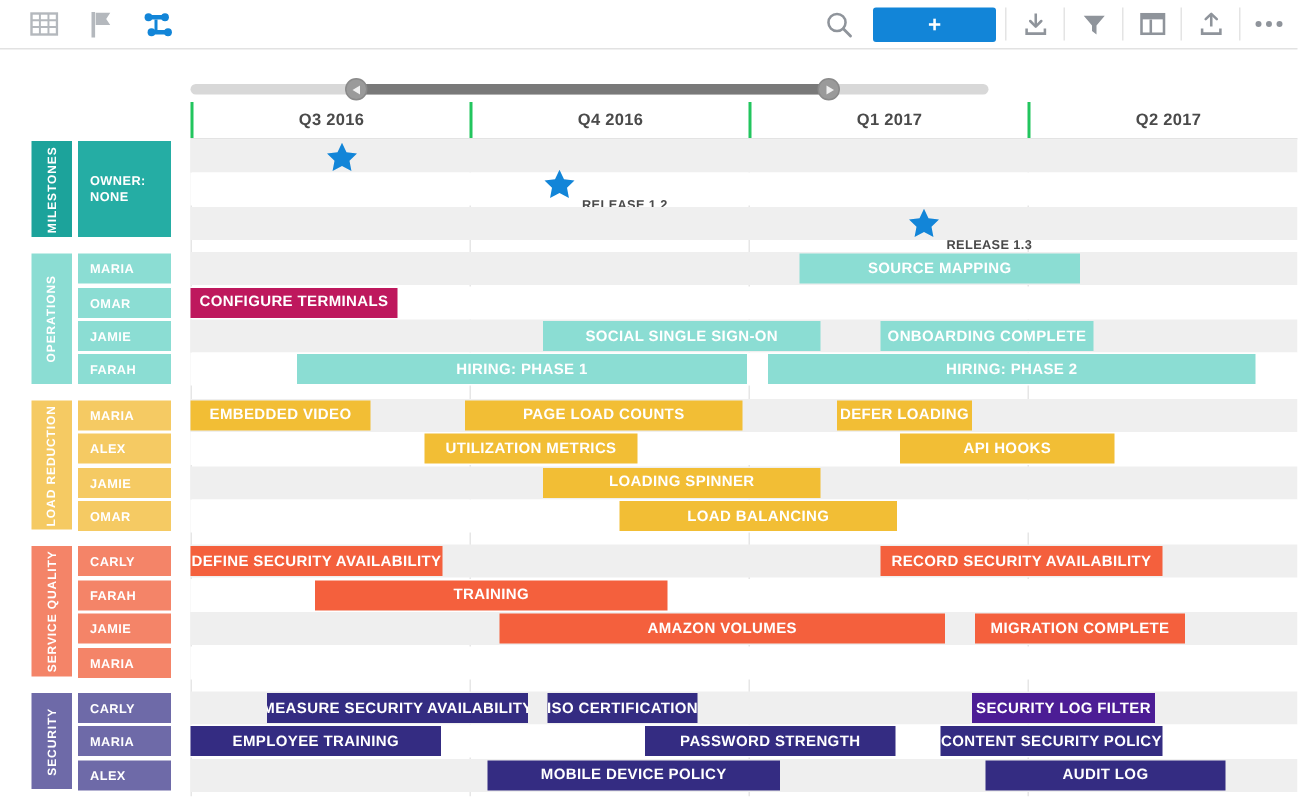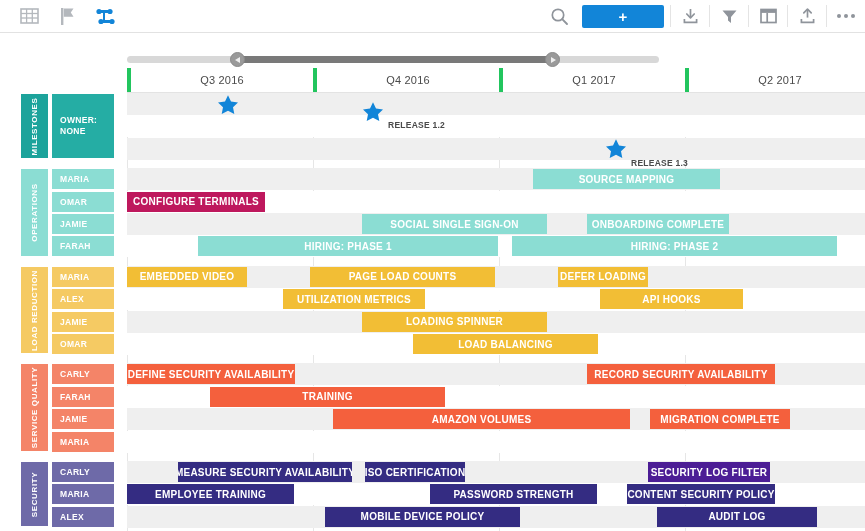--- a/index.html
+++ b/index.html
@@ -66,23 +66,23 @@
 
   
   .qheader {
     position: absolute; left: 127px; top: 68px;
     width: 738px; height: 25px;
     border-bottom: 1px solid #e3e3e3;
   }
   .qcell {
     position: absolute; top: 0; height: 24px; width: 186px;
     display: flex; align-items: center; justify-content: center;
-    font-size: 11px; font-weight: normal; color: #4a4a4a;
+    font-size: 11px; font-weight: bold; color: #4a4a4a;
     letter-spacing: .2px;
-    border-left: 4px solid #22c55e;
+    border-left: 2px solid #22c55e;
   }
 
   
   .grid {
     position: absolute; left: 0; top: 93px;
     width: 865px; height: 438px;
     overflow: hidden;
   }
   .vline {
     position: absolute; top: 0; width: 1px; height: 438px;
@@ -239,21 +239,21 @@
     <div class="vline" style="left: 499px;"></div>
     <div class="vline" style="left: 685px;"></div>
     <div class="rowband band-shade" style="top: 0px;"></div>
     <div class="ms" style="left: 217px; top: 0px;">
       <svg width="22" height="21" viewBox="0 0 22 21">
         <path d="M11 1.2 L14 7.5 L21 8.4 L16 13.2 L17.3 20 L11 16.7 L4.7 20 L6 13.2 L1 8.4 L8 7.5 Z" fill="#1285D8"></path>
       </svg>
       <span class="ms-label">RELEASE 1.1</span>
     </div>
     <div class="rowband band-plain" style="top: 22.4px;"></div>
-    <div class="ms" style="left: 362px; top: 7px; text-align: right;">
+    <div class="ms" style="left: 362px; top: 18px; text-align: right;">
       <svg width="22" height="21" viewBox="0 0 22 21">
         <path d="M11 1.2 L14 7.5 L21 8.4 L16 13.2 L17.3 20 L11 16.7 L4.7 20 L6 13.2 L1 8.4 L8 7.5 Z" fill="#1285D8"></path>
       </svg>
       <span class="ms-label">RELEASE 1.2</span>
     </div>
     <div class="rowband band-shade" style="top: 44.8px;"></div>
     <div class="ms" style="left: 605px; top: 44.8px;">
       <svg width="22" height="21" viewBox="0 0 22 21">
         <path d="M11 1.2 L14 7.5 L21 8.4 L16 13.2 L17.3 20 L11 16.7 L4.7 20 L6 13.2 L1 8.4 L8 7.5 Z" fill="#1285D8"></path>
       </svg>

